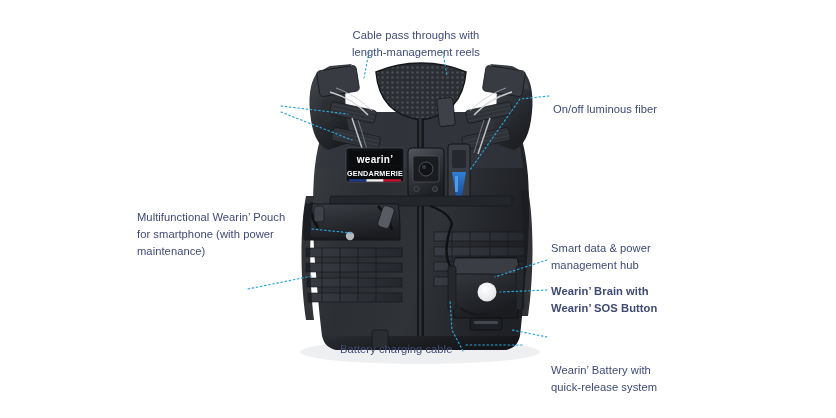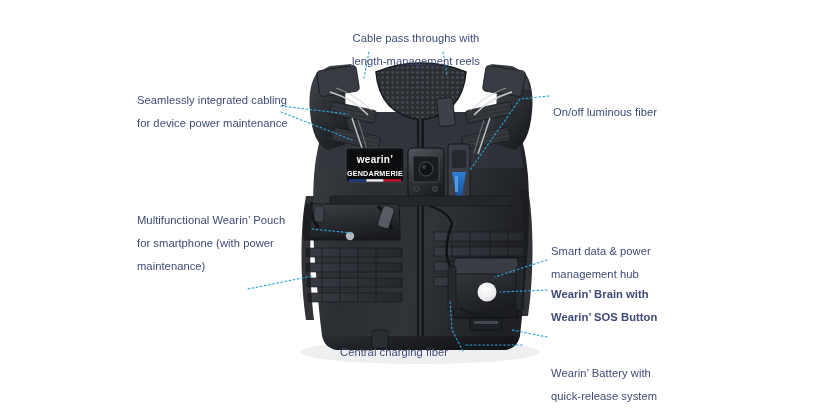--- a/index.html
+++ b/index.html
@@ -18,21 +18,21 @@
     position: relative;
     width: 836px;
     height: 418px;
     background: #ffffff;
   }
 
   
   .callout {
     position: absolute;
     font-size: 11.2px;
-    line-height: 23px;
+    line-height: 17px;
     color: #3e4a77;
     letter-spacing: 0.05px;
     white-space: pre-line;
     font-weight: 400;
   }
   .callout.left   { text-align: left; }
   .callout.center { text-align: center; }
 
   
   #leaders, #vest {
@@ -277,34 +277,32 @@
 
     <path class="leader" d="M547 337 L512 330"></path>
 
     <path class="leader" d="M463 351 L452 330 L450 300"></path>
     <path class="leader" d="M466 345 L524 345"></path>
   </svg>
 
   <div class="callout center" style="left:336px; top:27px; width:160px;">Cable pass throughs with
 length-management reels</div>
 
-  <div class="callout left" style="left:137px; top:89px; width:190px;">Seamlessly integrated cabling
-for device power maintenance</div>
 
   <div class="callout left" style="left:553px; top:101px; width:170px;">On/off luminous fiber</div>
 
   <div class="callout left" style="left:137px; top:209px; width:190px;">Multifunctional Wearin’ Pouch
 for smartphone (with power
 maintenance)</div>
 
 
   <div class="callout left" style="left:551px; top:240px; width:180px;">Smart data &amp; power
 management hub</div>
 
   <div class="callout left" style="left:551px; top:283px; width:180px;font-weight:bold;">Wearin’ Brain with
 Wearin’ SOS Button</div>
 
   <div class="callout left" style="left:551px; top:330px; width:180px;margin-top:32px;">Wearin’ Battery with
 quick-release system</div>
 
-  <div class="callout left" style="left:340px; top:341px; width:170px;">Central charging fiber</div>
+  <div class="callout left" style="left:340px; top:341px; width:170px;">Battery charging cable</div>
 
 </div>
 
 </body></html>

